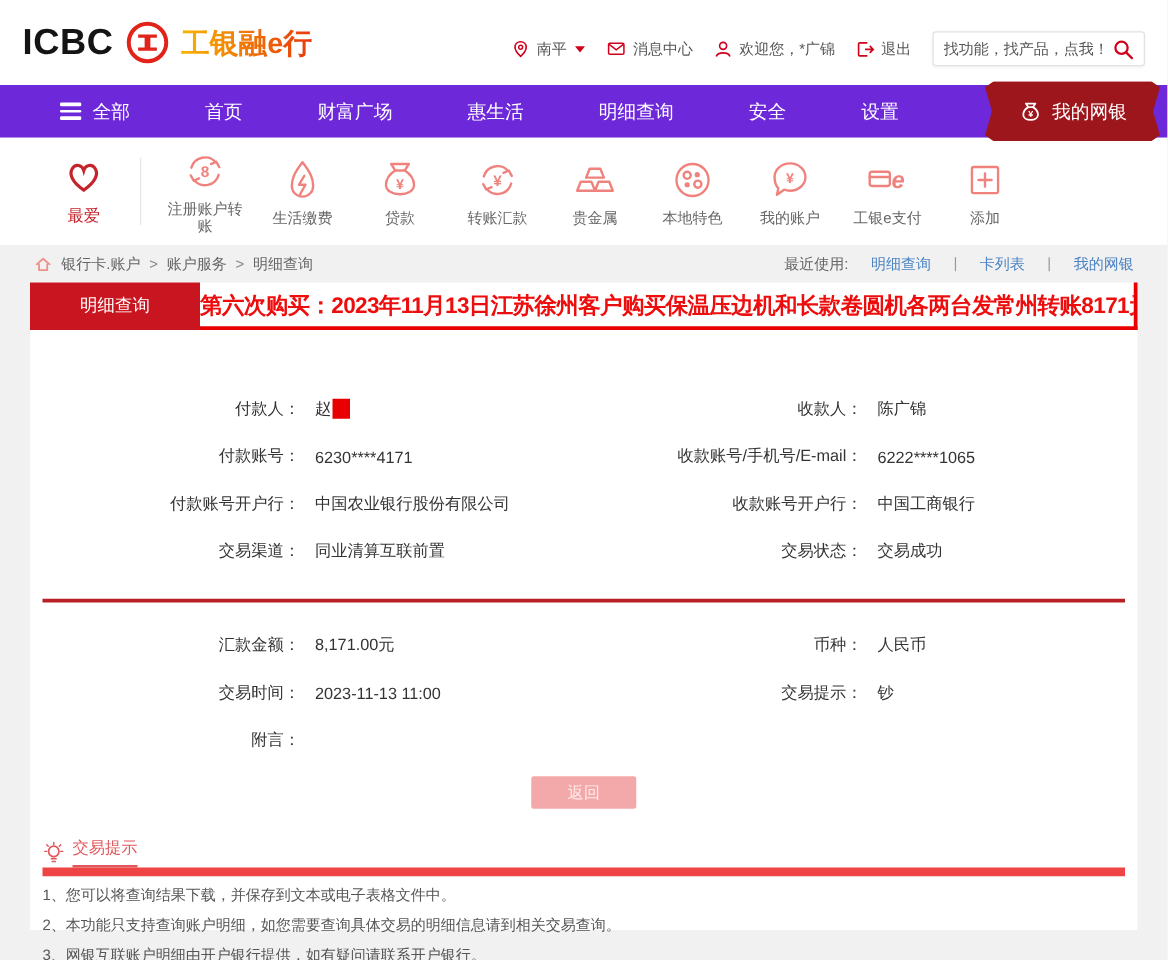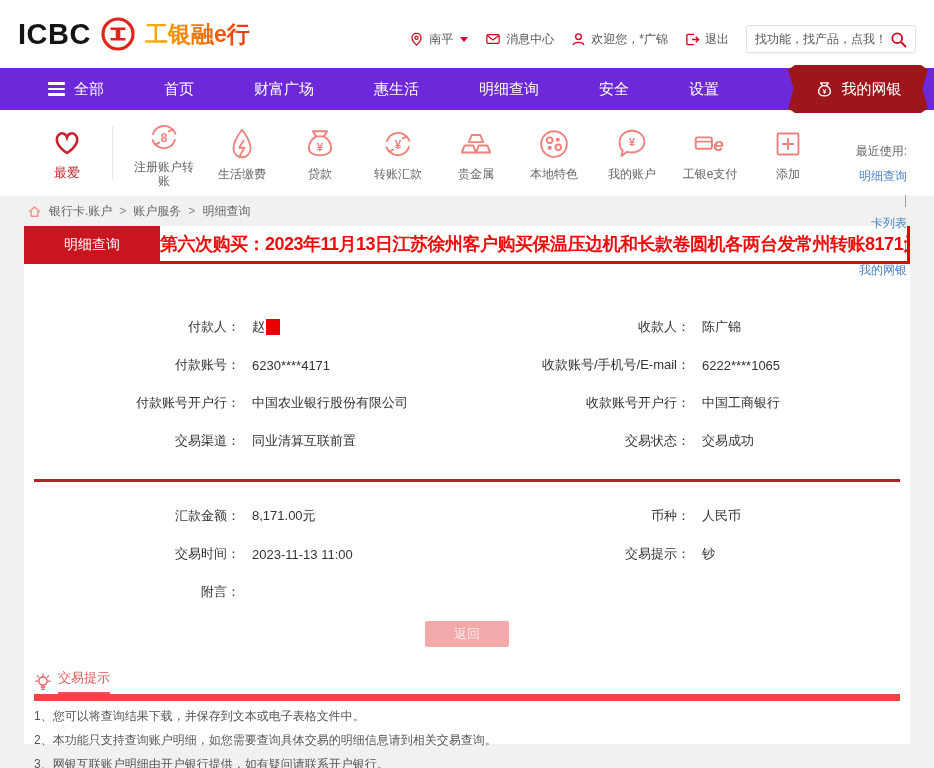--- a/index.html
+++ b/index.html
@@ -39,21 +39,21 @@
   .vdiv { width:1px; height:54px; background:#e7e7e7; margin:0 12px; }
   .fav-item { width:78px; text-align:center; color:#666; font-size:12px; cursor:pointer; }
   .fav-item svg { display:block; margin:0 auto; }
   .fav-item .lbl { max-width:62px; margin:4px auto 0; line-height:14px; }
   .ficon { stroke:#f0827e; fill:none; stroke-width:2; stroke-linecap:round; stroke-linejoin:round; }
   .ficon text { stroke:none; fill:#f0827e; font-weight:bold; font-family:inherit; }
 
   
   .crumbrow { height:30px; display:flex; align-items:center; padding:0 27px; font-size:12px; color:#666; }
   .crumb-left { display:flex; align-items:center; gap:7px; }
-  .crumb-right { margin-left:auto; display:flex; align-items:flex-end; gap:8px;flex-direction:column; }
+  .crumb-right { margin-left:auto; display:flex; align-items:flex-start; gap:18px; }
   .recent-link { color:#4b83c3; cursor:pointer; }
   .crumb-sep { color:#888; }
   .pipe { color:#9a9a9a; }
 
   
   .content { margin:0 24px; background:#fff; height:518px; }
   .tabrow { display:flex; height:38px; }
   .tab { width:136px; background:#c9151f; color:#fff; font-size:14px; display:flex;
          align-items:center; justify-content:center; cursor:pointer; }
   .annotation { flex:1; display:flex; align-items:center; overflow:hidden;

